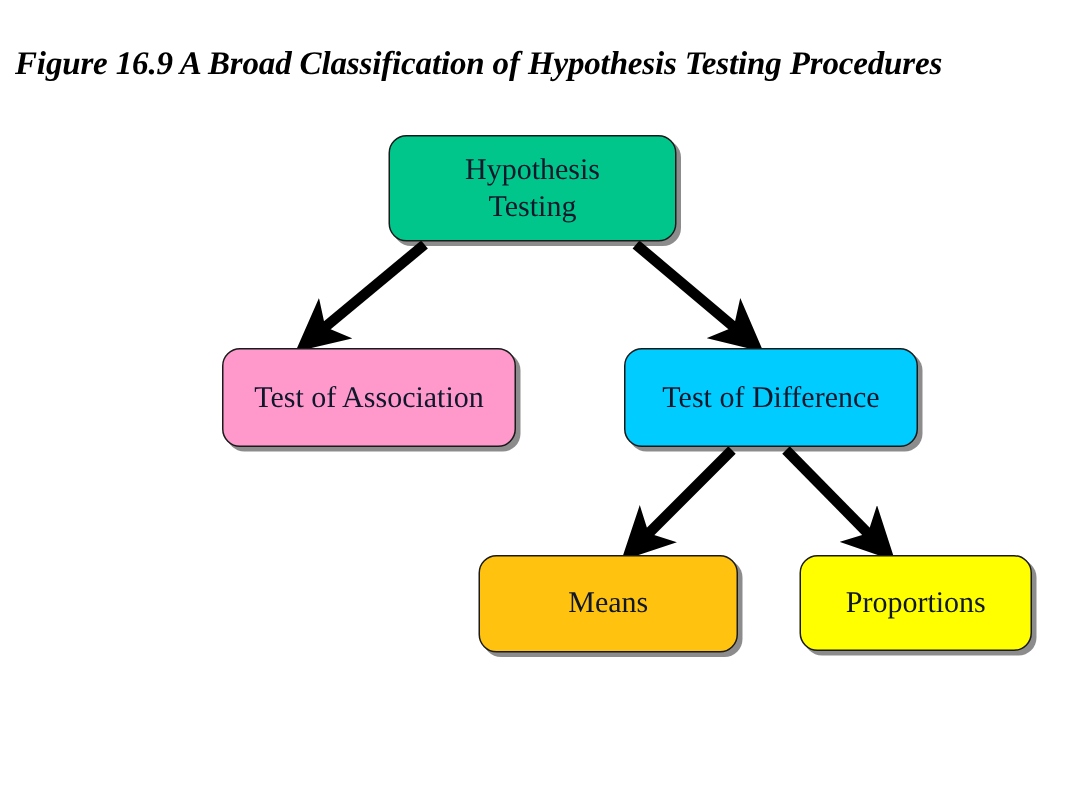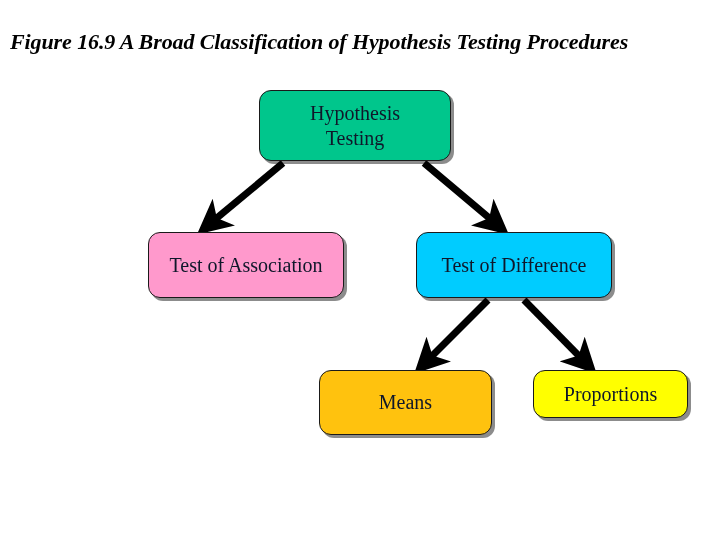--- a/index.html
+++ b/index.html
@@ -71,21 +71,21 @@
   #node-means {
     left: 319px;
     top: 370px;
     width: 173px;
     height: 65px;
   }
   #node-proportions {
     left: 533px;
     top: 370px;
     width: 155px;
-    height: 48px;
+    height: 64px;
   }
   #connectors {
     position: absolute;
     left: 0;
     top: 0;
     width: 720px;
     height: 540px;
     z-index: 2;
   }
 </style>

